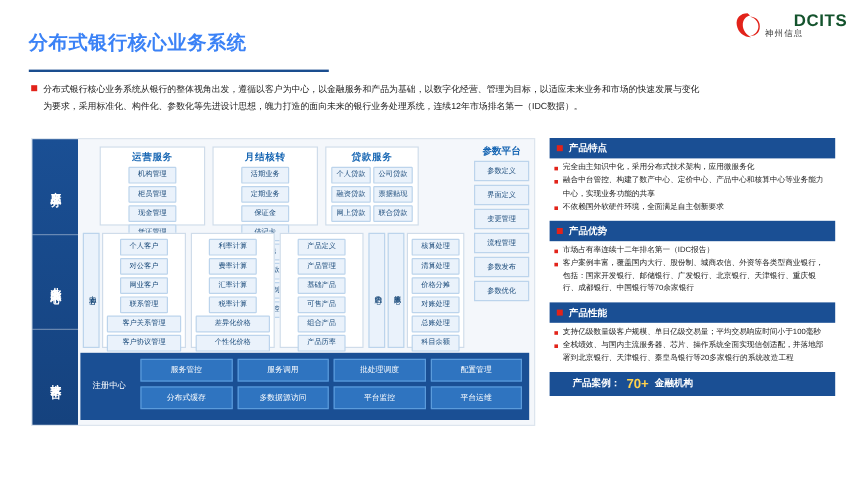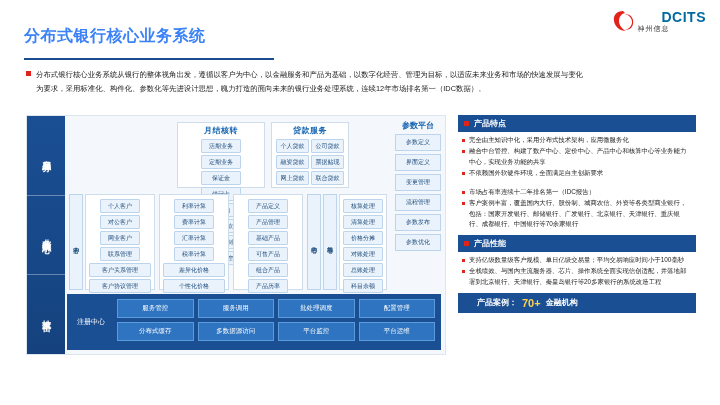--- a/index.html
+++ b/index.html
@@ -12,21 +12,21 @@
   .page { position: relative; width: 720px; height: 405px; background: #fff; }
 
   
   .logo {
     position: absolute; right: 14px; top: 10px;
     display: flex; align-items: center; gap: 4px;
   }
   .logo-mark { width: 22px; height: 22px; position: relative; }
   .logo-text { line-height: 1; }
   .logo-name {
-    font-size: 14px; font-weight: bold; color: #0369a1; letter-spacing: .5px; margin-left: 24px;
+    font-size: 14px; font-weight: bold; color: #14532d; letter-spacing: .5px; margin-left: 24px;
   }
   .logo-sub { font-size: 7px; color: #333; letter-spacing: 1px; margin-top: 1px; }
 
   .title {
     position: absolute; left: 24px; top: 26px;
     font-size: 16px; font-weight: bold; color: #3b82f6;
     letter-spacing: .5px;
   }
   .title-rule {
     position: absolute; left: 24px; top: 58px; width: 250px; height: 2px;
@@ -178,20 +178,31 @@
           <span>产品服务</span>
         </div>
       <div class="vbar-cell">
           <span>业务能力中心</span>
         </div>
       <div class="vbar-cell">
           <span>技术平台</span>
         </div>
     </div>
 
+    <div class="group" style="left:56px; top:6px; width:88px; height:66px;">
+      <div class="group-title">运营服务</div>
+      <div class="chips">
+        <div class="chip w60">机构管理</div>
+        <div class="chip w60">柜员管理</div>
+        <div class="chip w60">现金管理</div>
+        <div class="chip w60">凭证管理</div>
+        <div class="chip w60">风险管理</div>
+        <div class="chip w60">辅助交易</div>
+      </div>
+    </div>
 
     <div class="group" style="left:150px; top:6px; width:88px; height:66px;">
       <div class="group-title">月结核转</div>
       <div class="chips">
         <div class="chip w60">活期业务</div>
         <div class="chip w60">定期业务</div>
         <div class="chip w60">保证金</div>
         <div class="chip w60">借记卡</div>
         <div class="chip w60">现金池</div>
         <div class="chip w60">大额存款</div>
@@ -301,20 +312,24 @@
         <span>产品特点</span>
       </div>
       <ul class="flist">
         <li>完全由主知识中化，采用分布式技术架构，应用微服务化</li>
         <li>融合中台管控、构建了数产中心、定价中心、产品中心和核算中心等业务能力中心，实现业务功能的共享</li>
         <li>不依赖国外软硬件环境，全面满足自主创新要求</li>
       </ul>
     </div>
 
     <div class="fblock">
+      <div class="fhead">
+        <span class="sq"></span>
+        <span>产品优势</span>
+      </div>
       <ul class="flist">
         <li>市场占有率连续十二年排名第一（IDC报告）</li>
         <li>客户案例丰富，覆盖国内大行、股份制、城商农信、外资等各类型商业银行，包括：国家开发银行、邮储银行、广发银行、北京银行、天津银行、重庆银行、成都银行、中国银行等70余家银行</li>
       </ul>
     </div>
 
     <div class="fblock">
       <div class="fhead">
         <span class="sq"></span>
         <span>产品性能</span>

